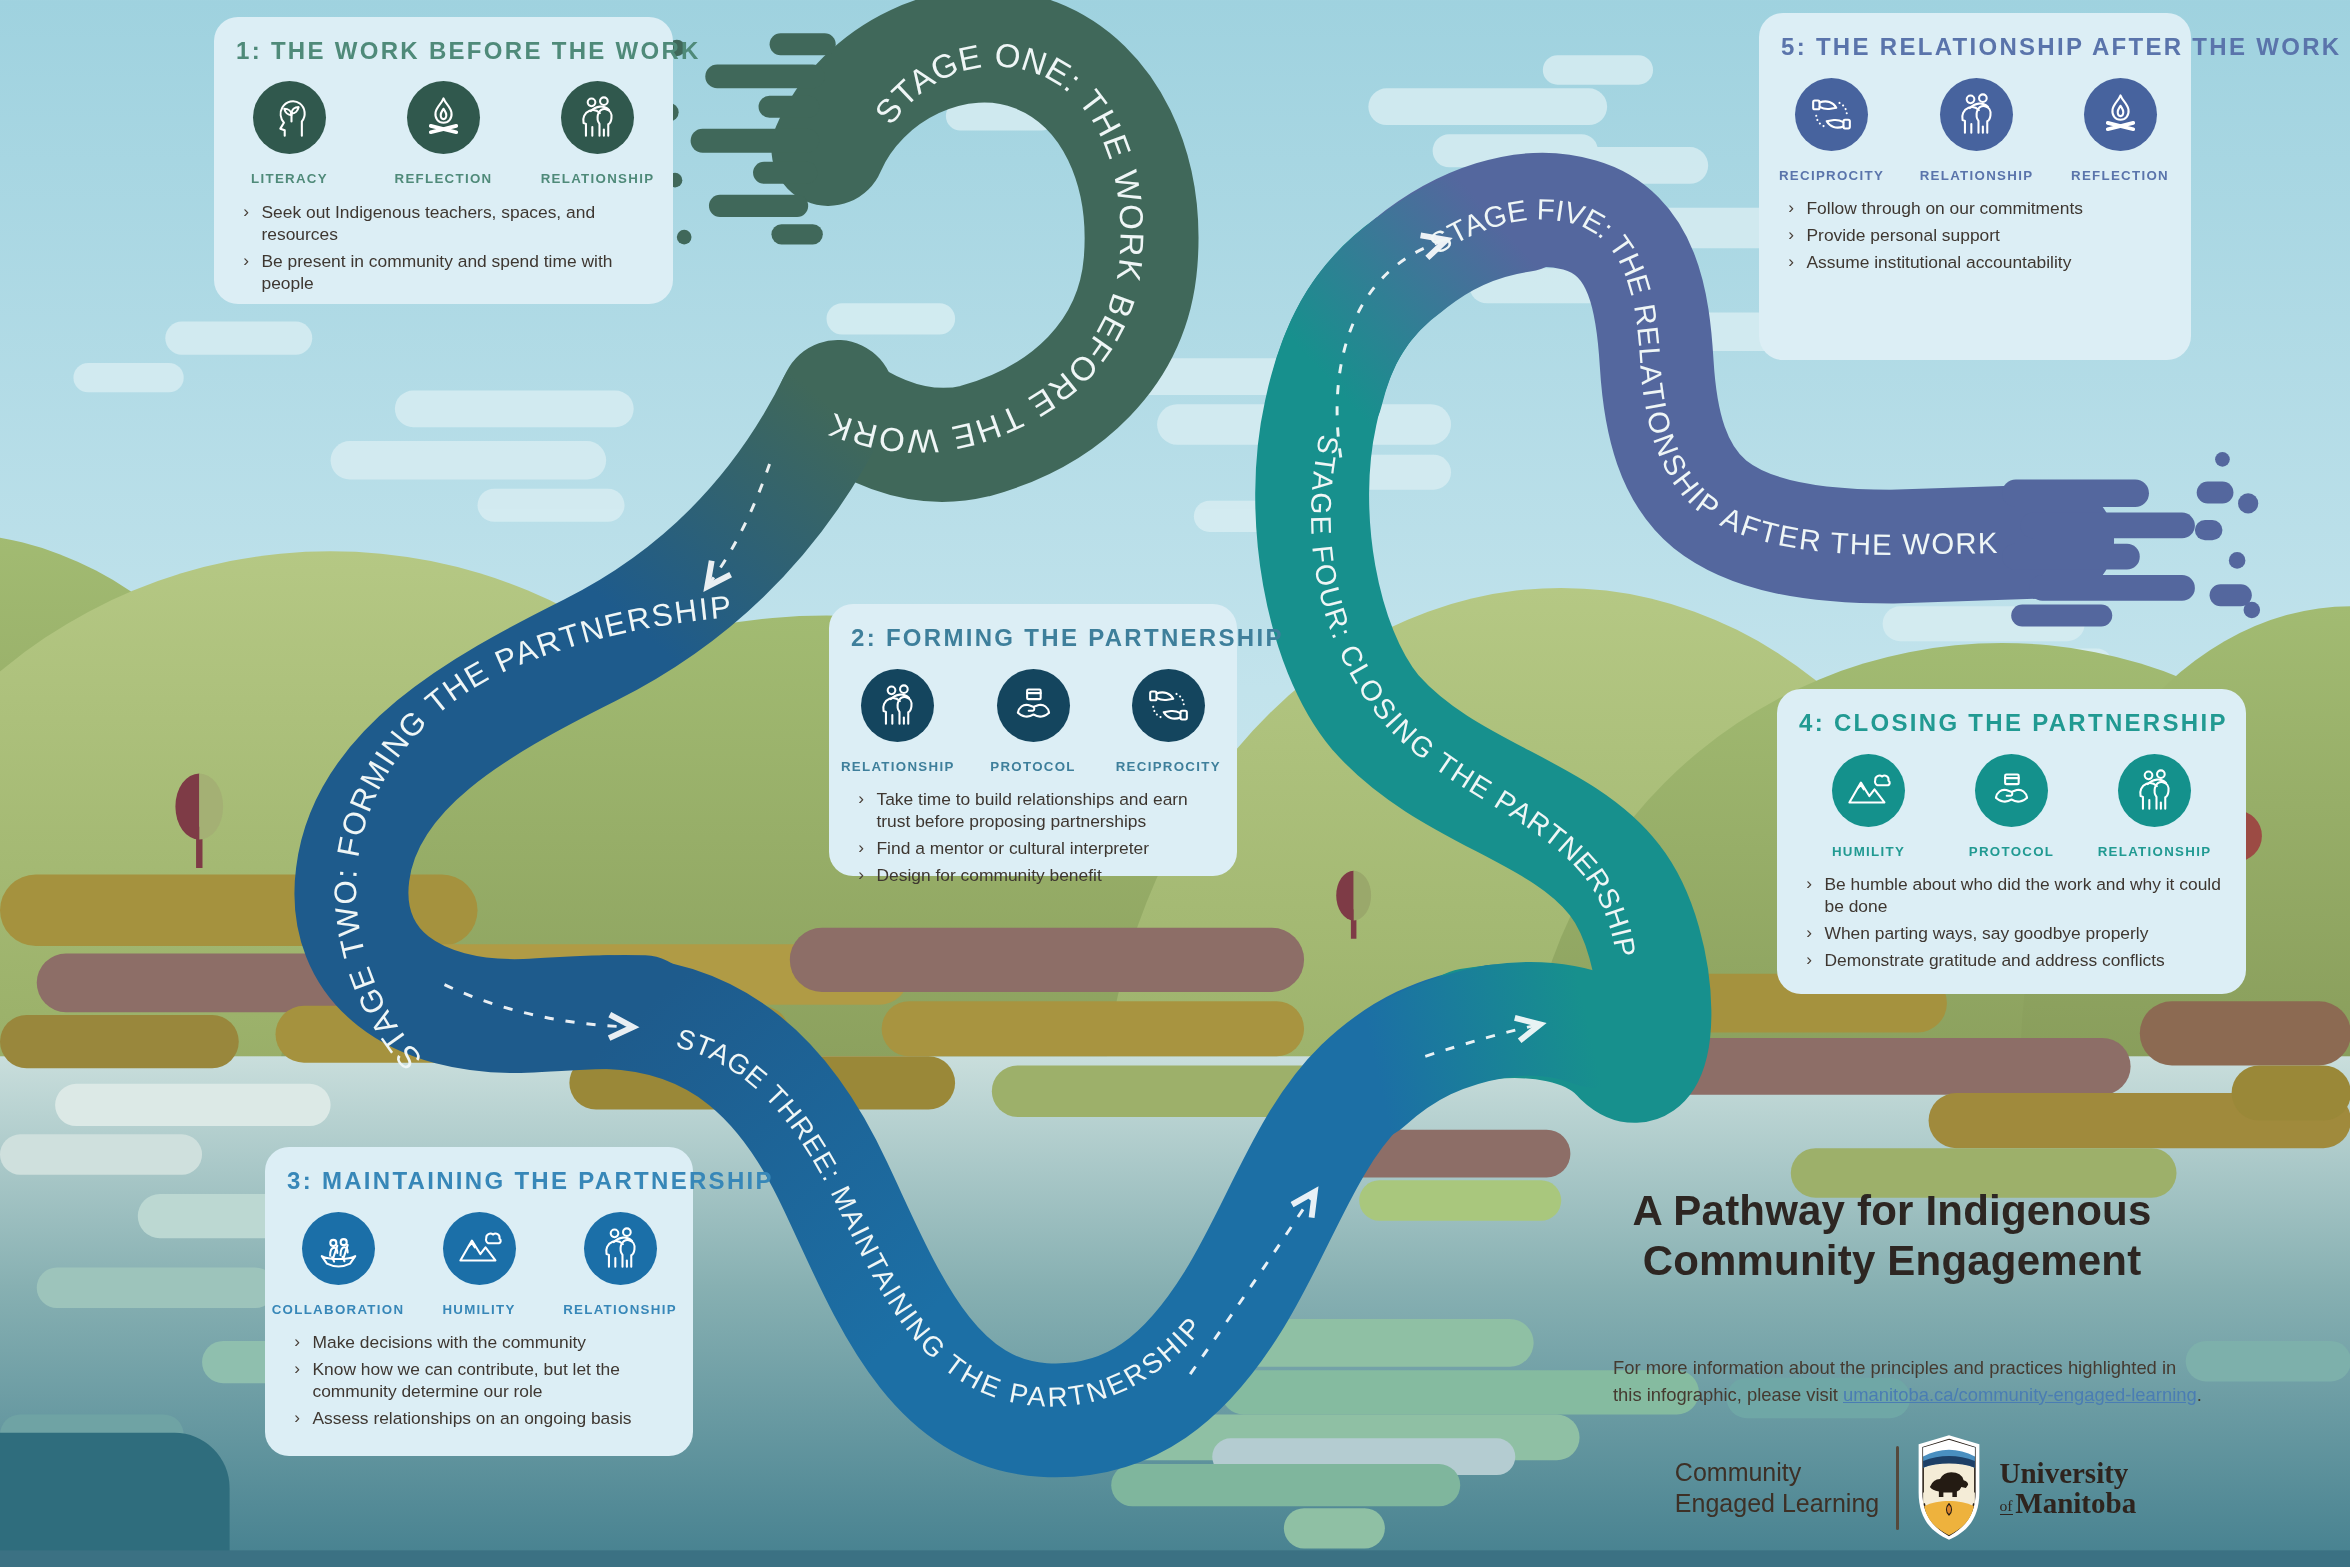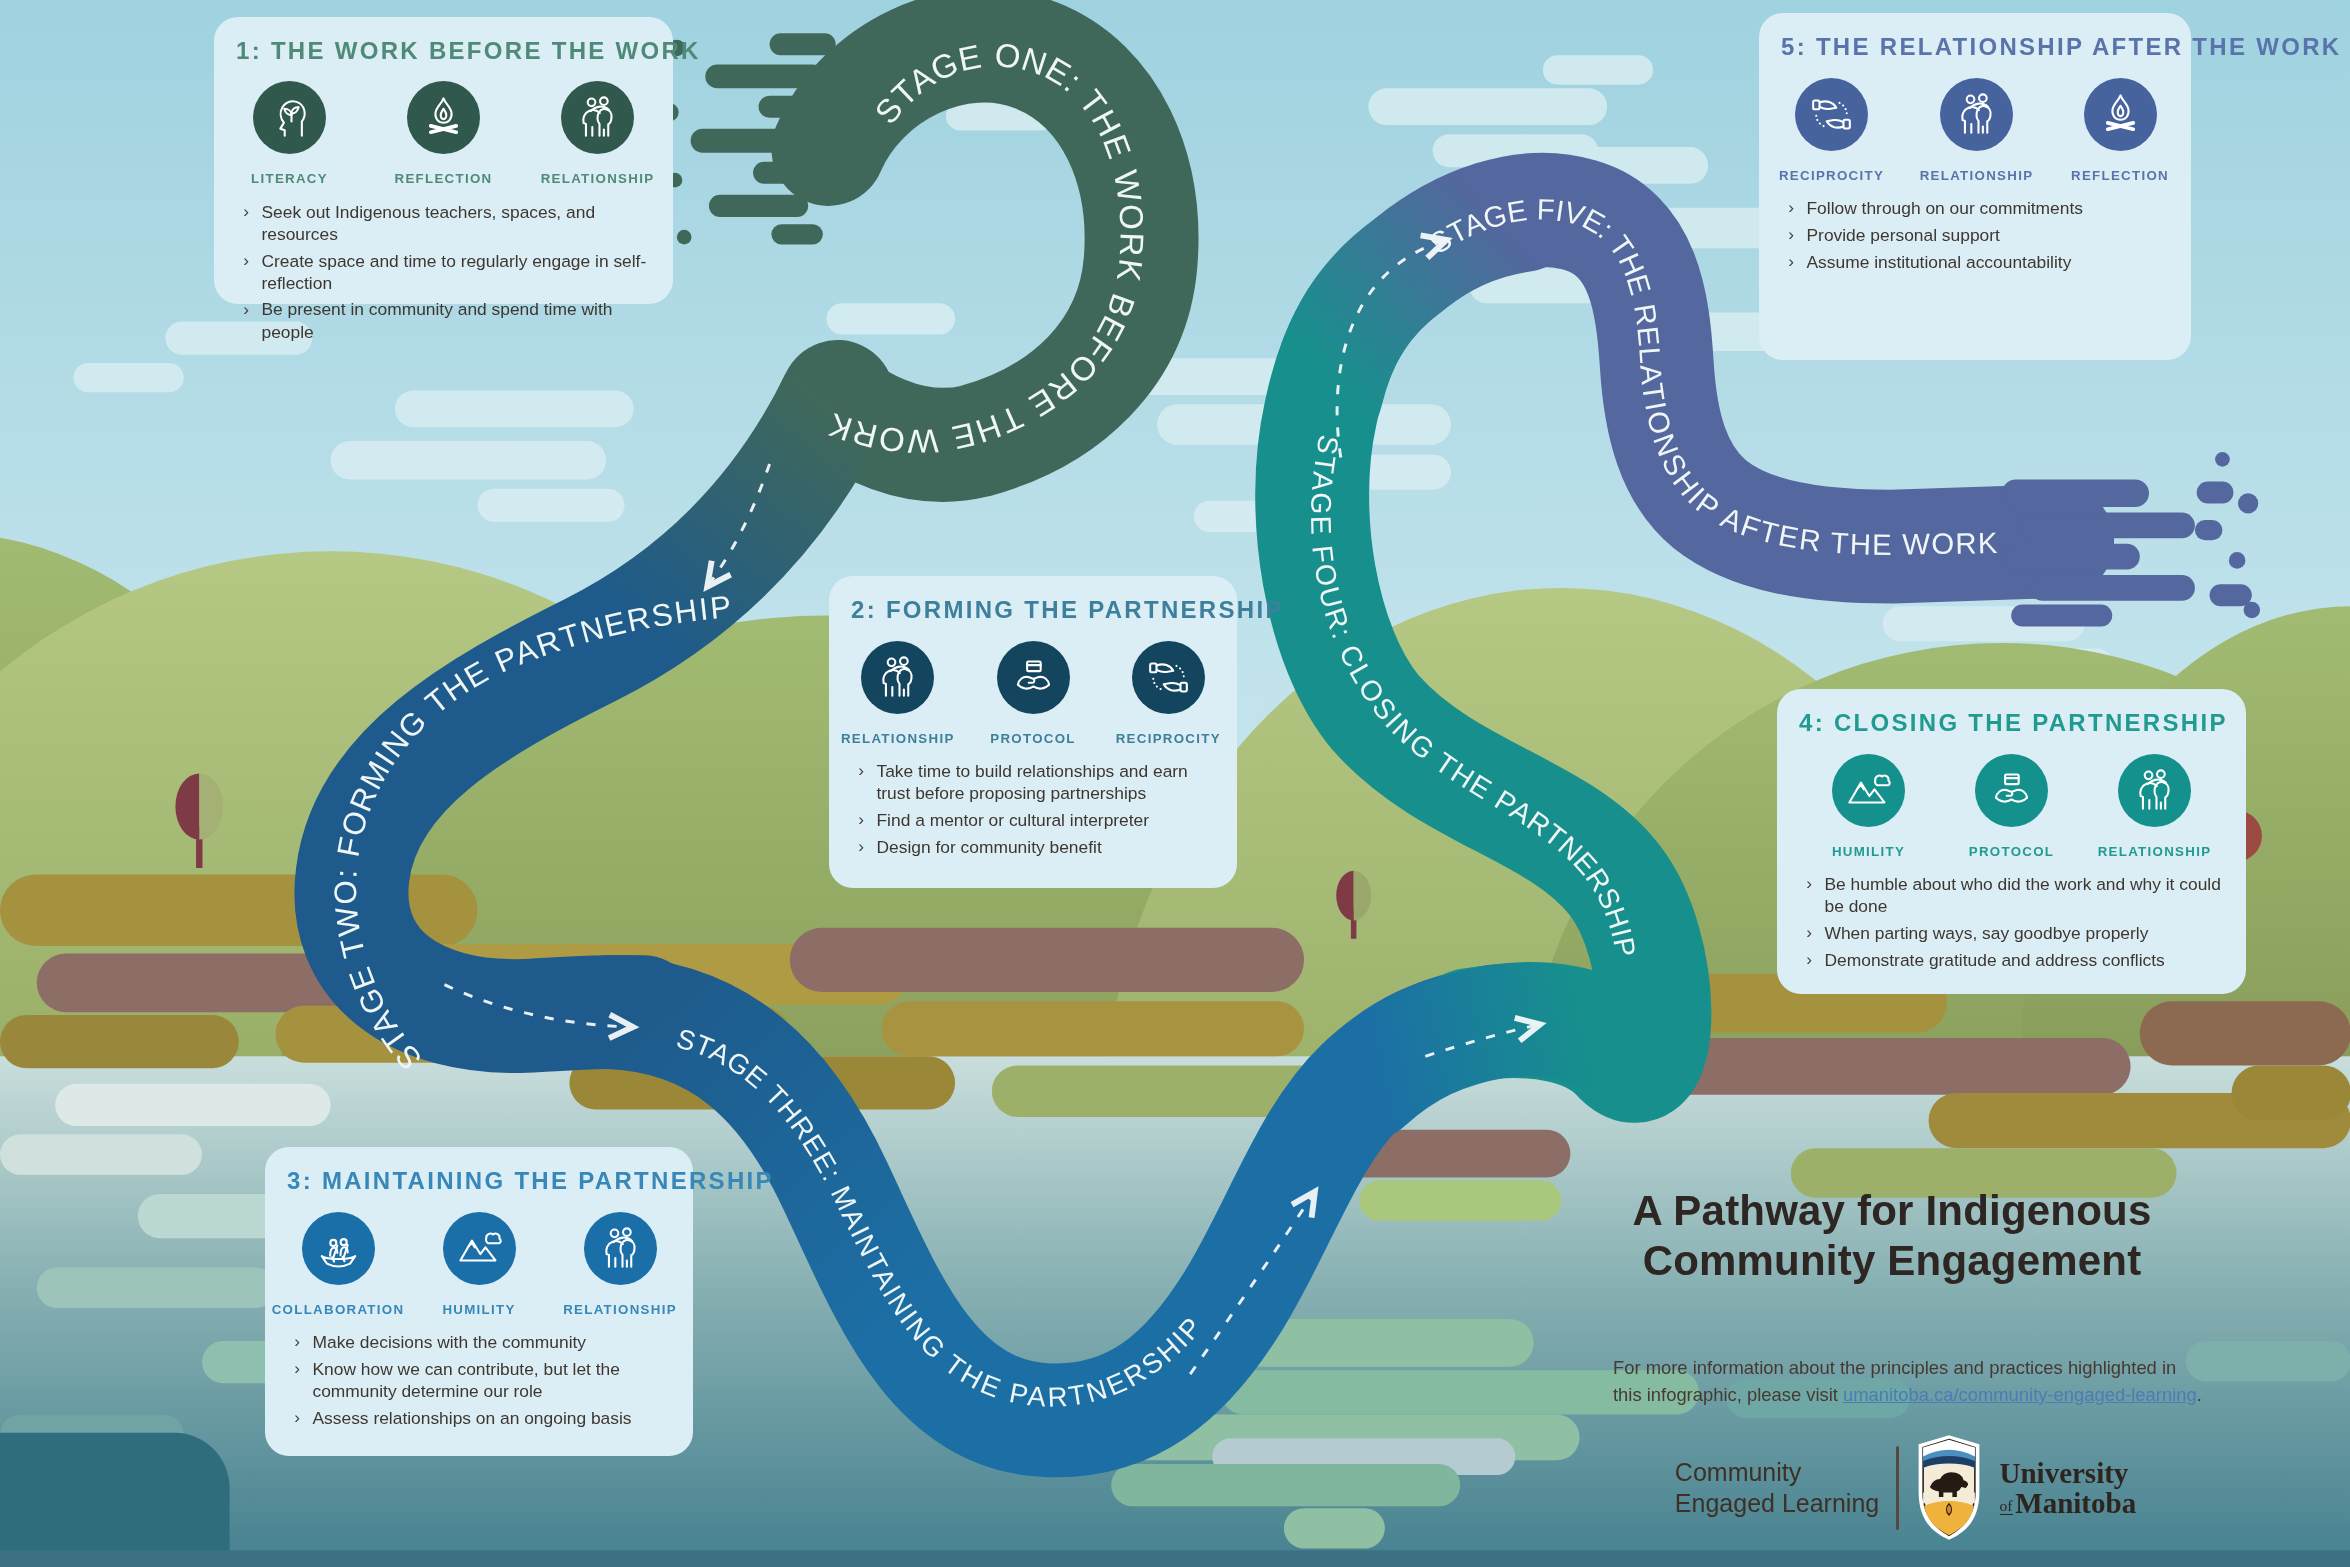--- a/index.html
+++ b/index.html
@@ -328,26 +328,25 @@
       <div class="icon-circle">
           <svg viewBox="0 0 64 64">
             <use href="#icon-relationship"></use>
           </svg>
         </div>
       <div class="icon-label">RELATIONSHIP</div>
     </div>
   </div>
   <ul class="bullets">
     <li><span>Seek out Indigenous teachers, spaces, and resources</span></li>
-    <li><span>Create space and time to regularly engage in self-reflection</span></li>
     <li><span>Be present in community and spend time with people</span></li>
   </ul>
 </div>
 
-<div class="card card2" style="left:829px;top:576px;width:408px;height:312px">
+<div class="card card2" style="left:829px;top:604px;width:408px;height:272px">
   <div class="card-title">2: FORMING THE PARTNERSHIP</div>
   <div class="icon-row" style="gap:42px">
     <div class="icon-item">
       <div class="icon-circle">
           <svg viewBox="0 0 64 64">
             <use href="#icon-relationship"></use>
           </svg>
         </div>
       <div class="icon-label">RELATIONSHIP</div>
     </div>

